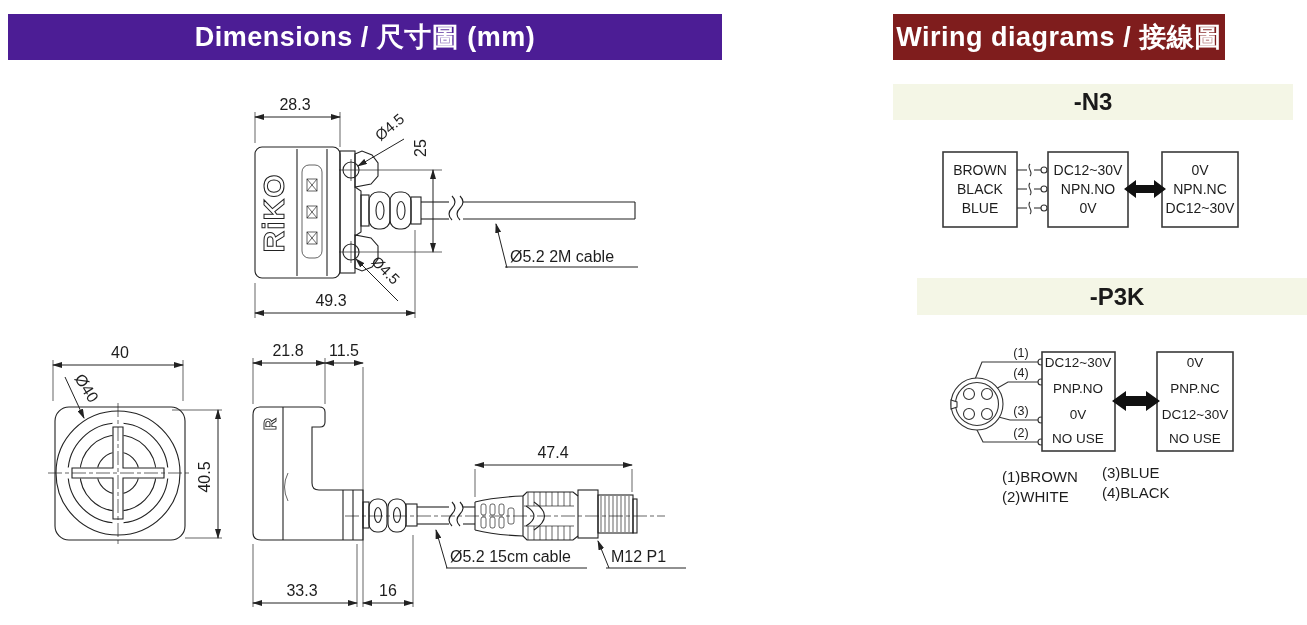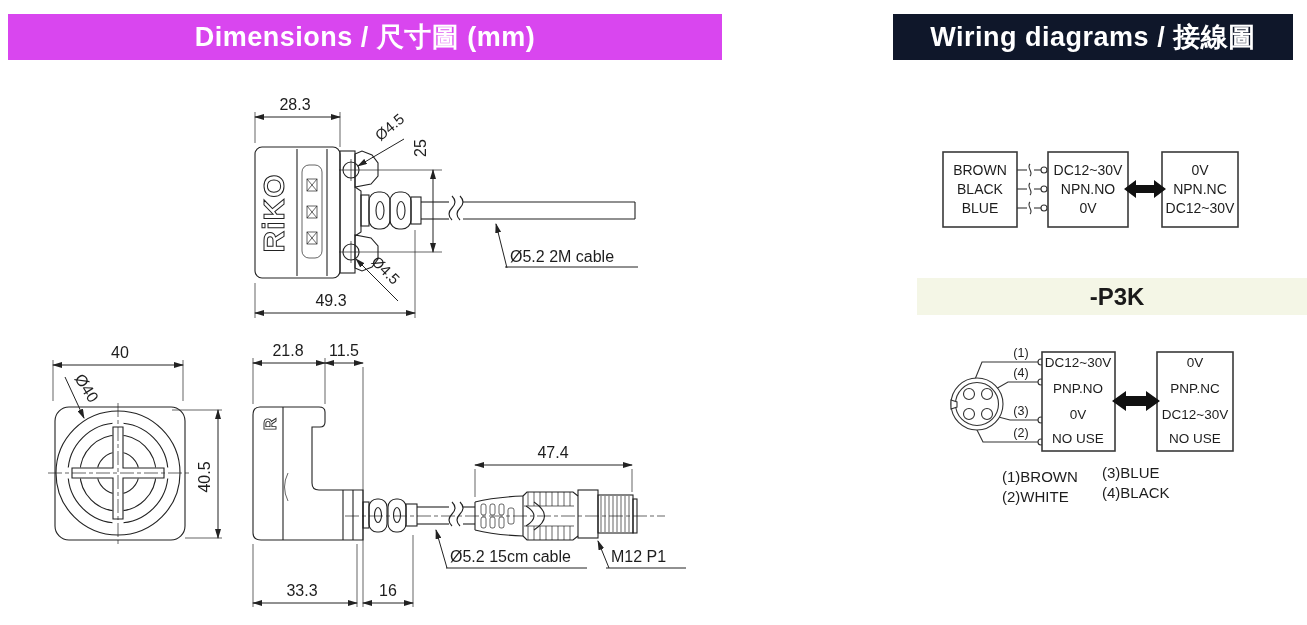--- a/index.html
+++ b/index.html
@@ -23,24 +23,24 @@
   .wbox{stroke:#3a3a3a;stroke-width:1.6;fill:#fff;}
   .wire{stroke:#333;stroke-width:1.1;fill:none;}
   .term{stroke:#333;stroke-width:1.1;fill:#fff;}
   .brand{font-weight:bold;fill:#fff;stroke:#222;}
 </style>
 </head>
 <body>
 
 <div id="page">
 
-  <div class="hdr" style="left:8px;top:14px;width:714px;height:46px;background:#d946ef;text-align:center;">
+  <div class="hdr" style="left:8px;top:14px;width:714px;height:46px;background:#4c1d95;text-align:center;">
     <span>Dimensions / 尺寸圖 (mm)</span>
   </div>
-  <div class="hdr" style="left:893px;top:14px;width:400px;height:46px;background:#0f172a;">
+  <div class="hdr" style="left:893px;top:14px;width:332px;height:46px;background:#7f1d1d;">
     <span>Wiring diagrams / 接線圖</span>
   </div>
 
   <svg style="left:230px;top:85px;" width="450" height="240" viewBox="0 0 450 240">
     <defs>
       <marker id="m1" viewBox="0 0 10 6" refX="9" refY="3" markerWidth="10" markerHeight="6" orient="auto-start-reverse">
         <path d="M0,0 L10,3 L0,6 Z" fill="#222"></path>
       </marker>
     </defs>
 
@@ -263,20 +263,23 @@
       <line class="dim" x1="206" y1="238" x2="347" y2="238"></line>
       <text class="dimtxt" x="210" y="232" text-anchor="start">Ø5.2 15cm cable</text>
     </g>
     <g>
       <line class="dim" x1="369" y1="238" x2="358" y2="211" marker-end="url(#m3)"></line>
       <line class="dim" x1="366" y1="238" x2="446" y2="238"></line>
       <text class="dimtxt" x="371" y="232" text-anchor="start">M12 P1</text>
     </g>
   </svg>
 
+  <div class="subhdr" style="left:893px;top:84px;width:400px;height:36px;background:#f4f6e6;">
+    <span>-N3</span>
+  </div>
 
   <svg style="left:890px;top:140px;" width="410" height="120" viewBox="0 0 410 120">
     <rect class="wbox" x="53" y="12" width="74" height="75"></rect>
     <rect class="wbox" x="158" y="12" width="80" height="75"></rect>
     <rect class="wbox" x="272" y="12" width="76" height="75"></rect>
 
     <g>
       <line class="wire" x1="127" y1="30" x2="137" y2="30"></line>
         <path class="wire" d="M140,24 c-4,4 4,8 0,12"></path>
         <line class="wire" x1="144" y1="30" x2="151" y2="30"></line>

